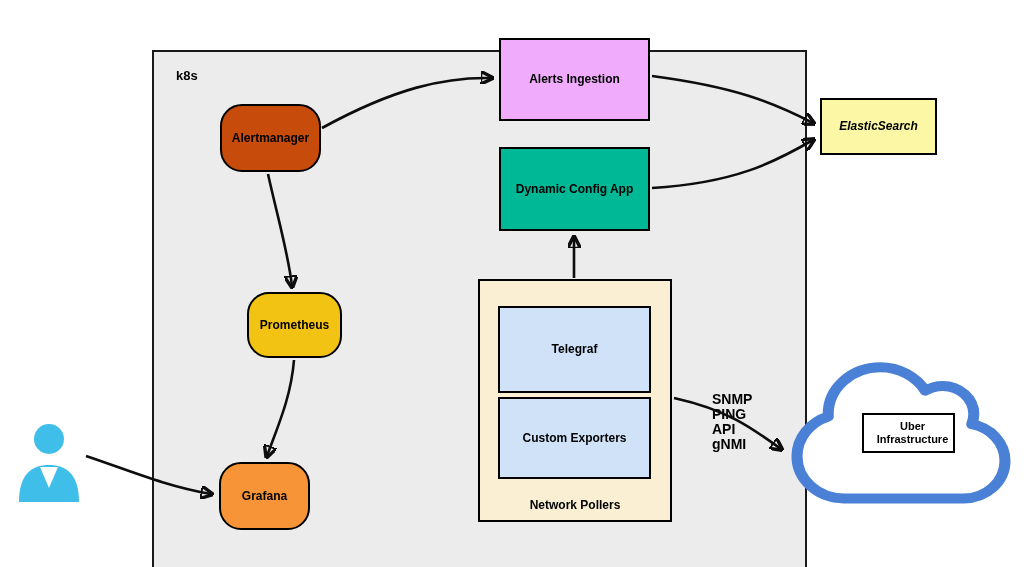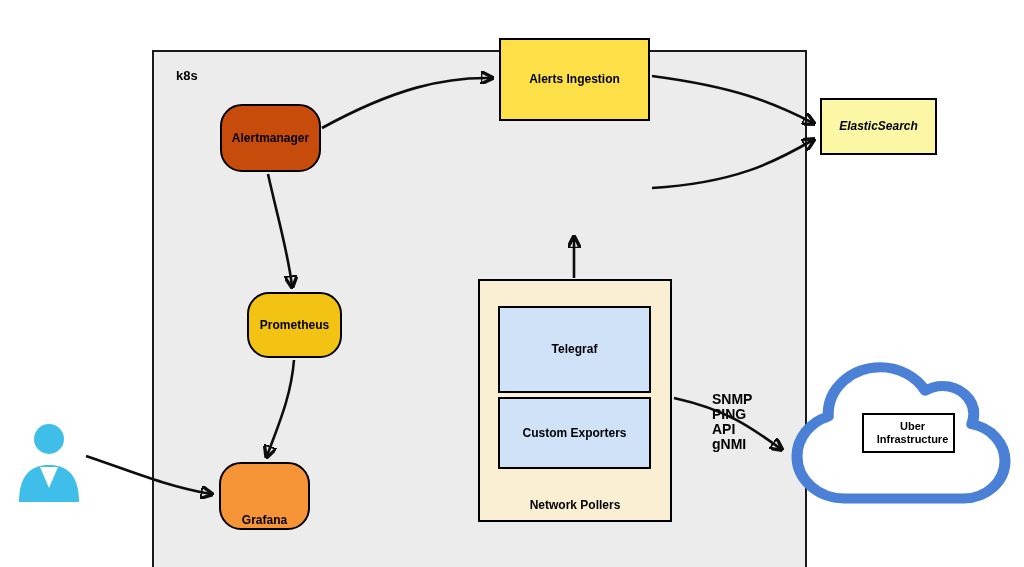--- a/index.html
+++ b/index.html
@@ -20,23 +20,23 @@
     color:#000; line-height:15px;
   }
   .rounded { border-radius:22px; }
 
   .n-alertmanager { left:220px; top:104px; width:101px; height:68px; }
   .n-alerts       { left:499px; top:38px;  width:151px; height:83px; }
   .n-dynamic      { left:499px; top:147px; width:151px; height:84px; }
   .n-pollers      { left:478px; top:279px; width:194px; height:243px;
                     align-items:flex-end; padding-bottom:7px; }
   .n-telegraf     { left:498px; top:294px; width:153px; height:87px;margin-top:12px; }
-  .n-custom       { left:498px; top:397px; width:153px; height:72px; }
+  .n-custom       { left:498px; top:397px; width:153px; height:82px; }
   .n-prometheus   { left:247px; top:292px; width:95px;  height:66px; }
-  .n-grafana      { left:219px; top:462px; width:91px;  height:68px;align-items:flex-end; }
+  .n-grafana      { left:219px; top:462px; width:91px;  height:68px; }
   .n-elastic      { left:820px; top:98px;  width:117px; height:57px; font-style:italic; }
 
   .uber-box {
     position:absolute; left:854px; top:413px; width:93px; height:40px;
     background:#ffffff; border:2px solid #000; display:flex; align-items:center;
     justify-content:center; text-align:center; font-size:11px; font-weight:700;
     line-height:13px; white-space:pre-line;
   }
 
   .protocols {
@@ -57,24 +57,27 @@
 <div class="stage">
 
   <div class="k8s-box" style="background-color: rgb(236, 236, 236);">
     <span class="k8s-label">k8s</span>
   </div>
 
   <div class="node rounded n-alertmanager" style="background-color: rgb(199, 75, 11);">
     <span>Alertmanager</span>
   </div>
 
-  <div class="node n-alerts" style="background-color: #fde047; align-items: center;">
+  <div class="node n-alerts" style="background-color: #f0abfc; align-items: center;">
     <span>Alerts Ingestion</span>
   </div>
 
+  <div class="node n-dynamic" style="background-color: rgb(0, 183, 150);">
+    <span>Dynamic Config App</span>
+  </div>
 
   <div class="node n-pollers" style="background-color: rgb(250, 239, 211);">
     <span>Network Pollers</span>
   </div>
 
   <div class="node n-telegraf" style="background-color: rgb(207, 226, 248);">
     <span>Telegraf</span>
   </div>
 
   <div class="node n-custom" style="background-color: rgb(207, 226, 248);">

